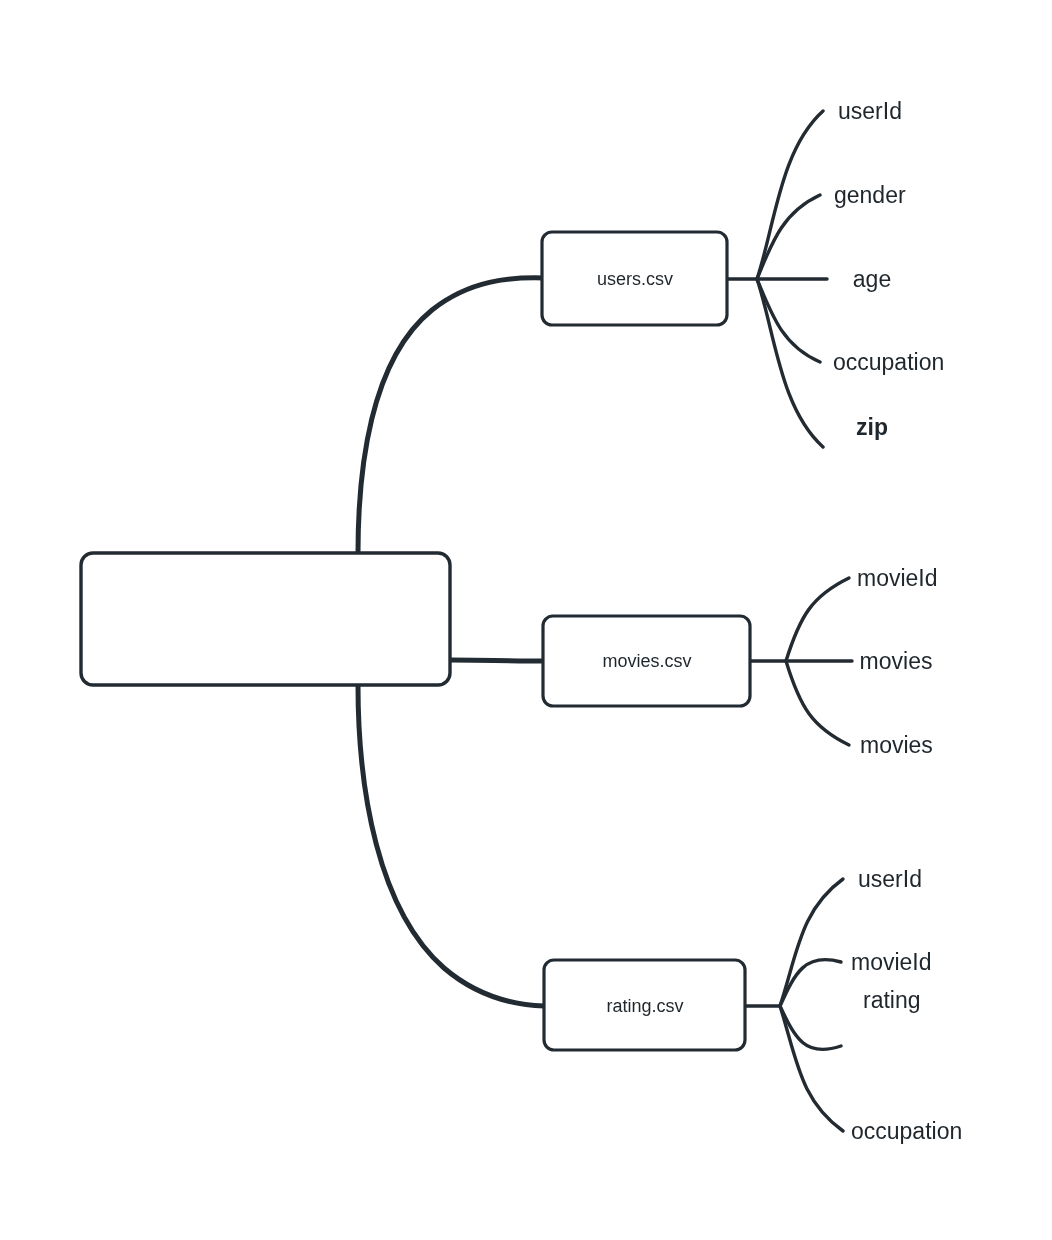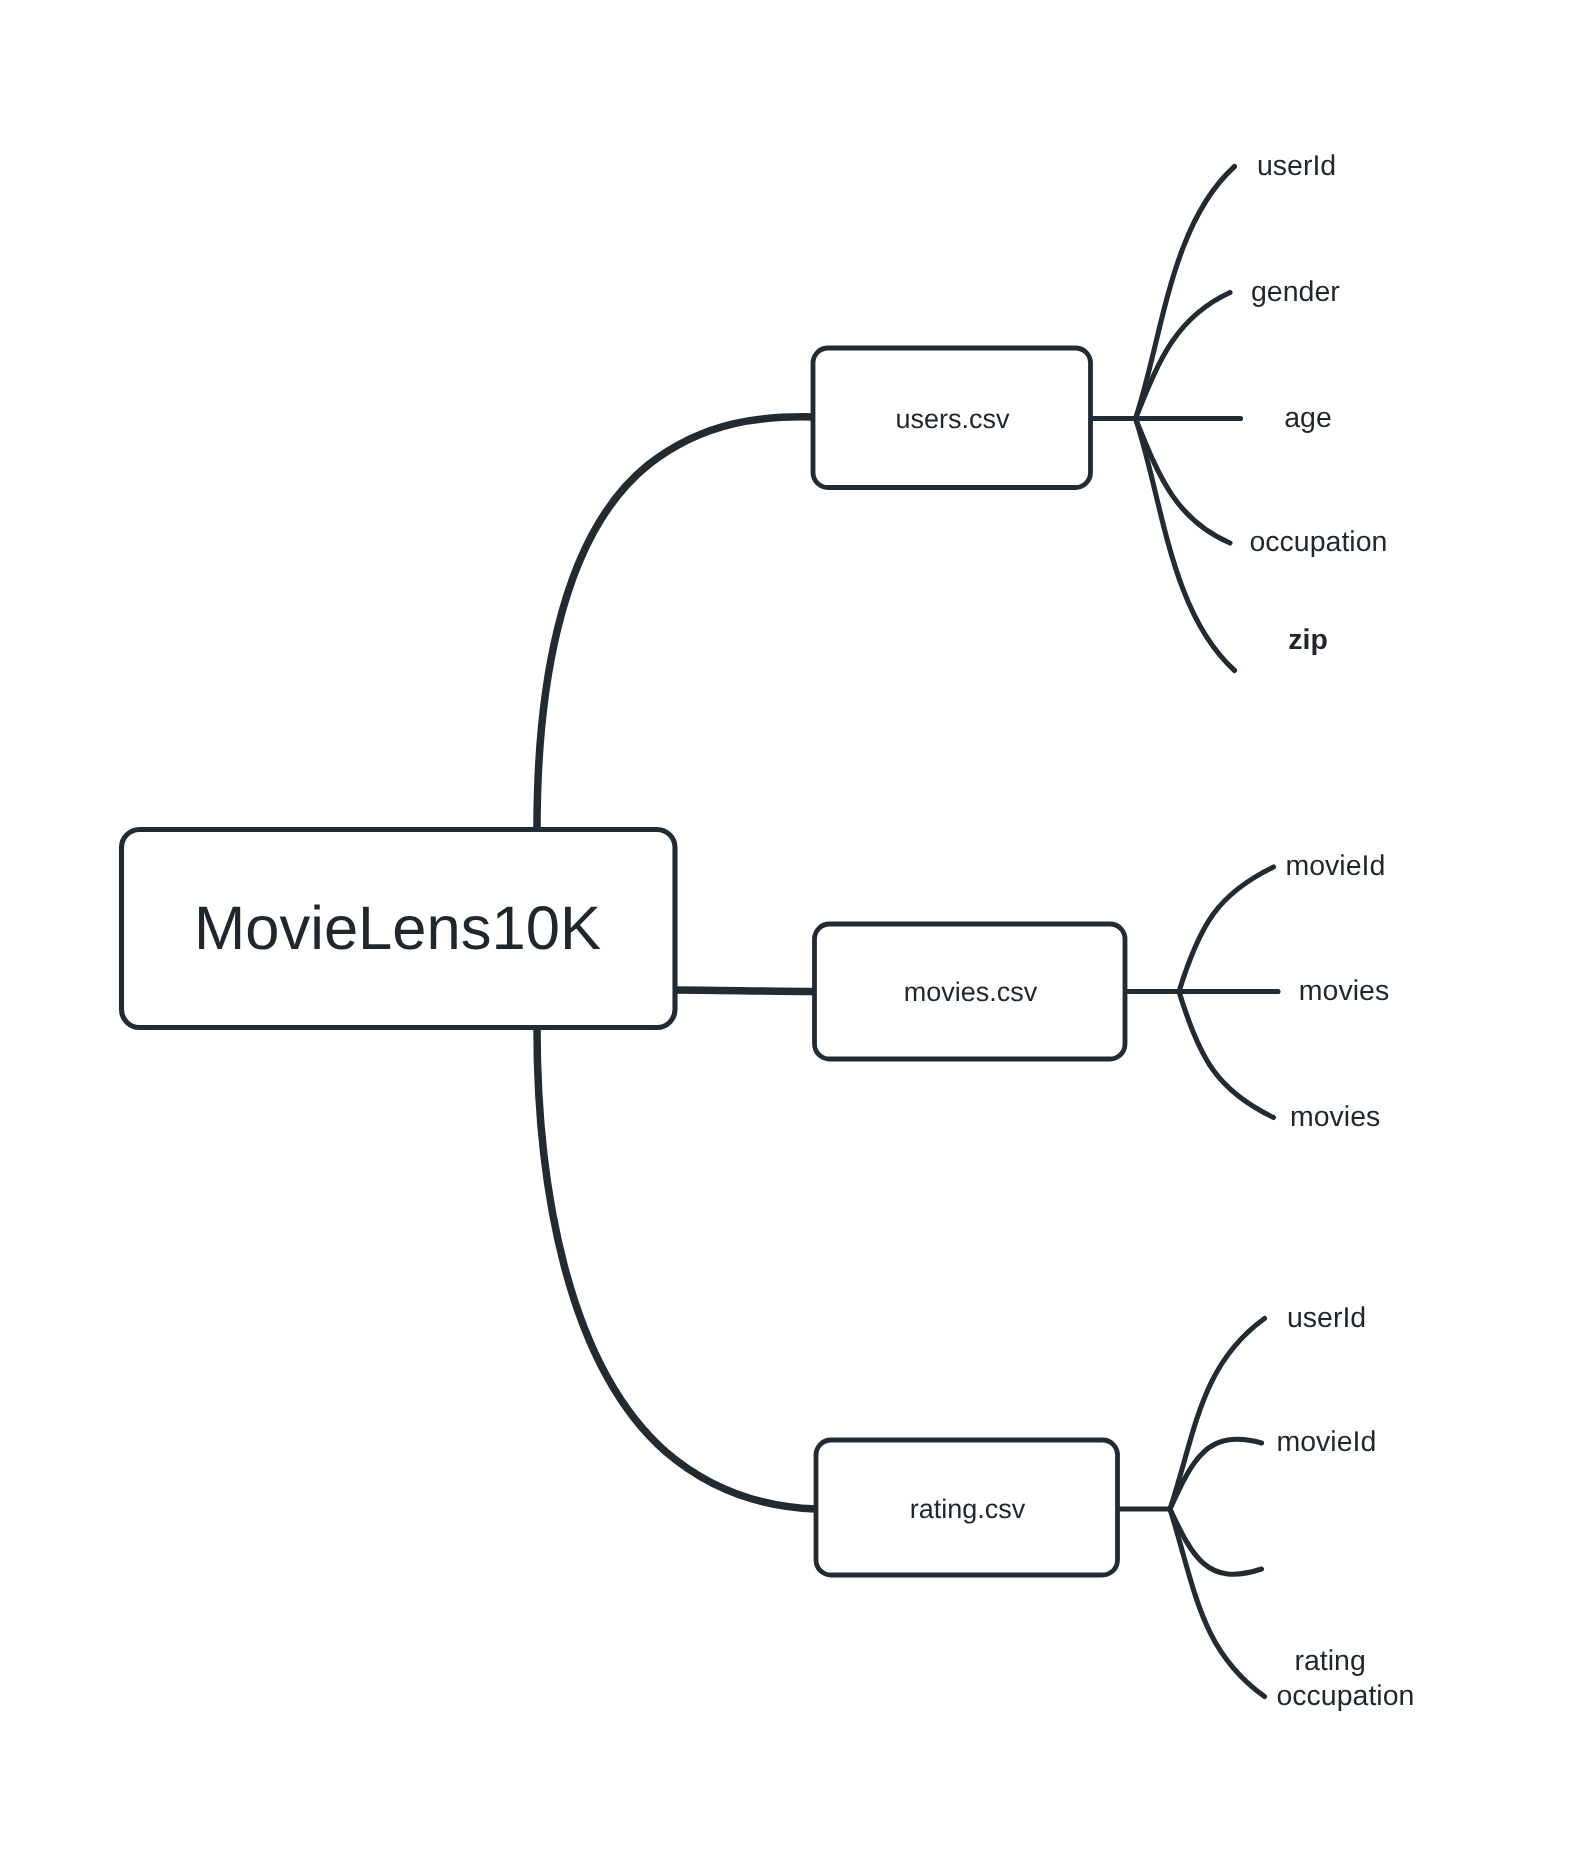--- a/index.html
+++ b/index.html
@@ -57,21 +57,21 @@
     font-size: 41px;
     transform: translate(-50%, -50%);
   }
   .node-label.file-label {
     font-size: 18px;
     transform: translate(-50%, -50%);
   }
   .leaf-label {
     position: absolute;
     color: #1f262c;
-    font-size: 19px;
+    font-size: 23px;
     white-space: nowrap;
     line-height: 1;
     transform: translateY(-50%);
   }
   .leaf-label.align-center {
     transform: translate(-50%, -50%);
   }
 </style>
 </head>
 <body>
@@ -101,36 +101,35 @@
     <path class="edge-leaf" d="M 780 1006 C 795 973 805 952 841 962"></path>
     <path class="edge-leaf" d="M 780 1006 C 795 1038 805 1058 841 1046"></path>
     <path class="edge-leaf" d="M 780 1006 C 797 1060 800 1100 843 1131"></path>
 
     <rect class="node-box-root" x="81" y="553" width="369" height="132" rx="12" ry="12"></rect>
     <rect class="node-box" x="542" y="232" width="185" height="93" rx="10" ry="10"></rect>
     <rect class="node-box" x="543" y="616" width="207" height="90" rx="10" ry="10"></rect>
     <rect class="node-box" x="544" y="960" width="201" height="90" rx="10" ry="10"></rect>
   </svg>
 
-  <div class="node-label root-label" style="left:265px; top:619px;">MovieLens10K</div>
 
   <div class="node-label file-label" style="left:635px; top:279px;">users.csv</div>
 
   <div class="node-label file-label" style="left:647px; top:661px;">movies.csv</div>
 
   <div class="node-label file-label" style="left:645px; top:1006px;">rating.csv</div>
 
   <div class="leaf-label" style="left:838px; top:111px;">userId</div>
   <div class="leaf-label" style="left:834px; top:195px;">gender</div>
   <div class="leaf-label align-center" style="left:872px; top:279px;">age</div>
   <div class="leaf-label" style="left:833px; top:362px;">occupation</div>
   <div class="leaf-label align-center" style="left:872px; top:427px;font-weight:bold;">zip</div>
 
   <div class="leaf-label" style="left:857px; top:578px;">movieId</div>
   <div class="leaf-label align-center" style="left:896px; top:661px;">movies</div>
   <div class="leaf-label" style="left:860px; top:745px;">movies</div>
 
   <div class="leaf-label" style="left:858px; top:879px;">userId</div>
   <div class="leaf-label" style="left:851px; top:962px;">movieId</div>
-  <div class="leaf-label" style="left:863px; top:1108px;">rating</div>
+  <div class="leaf-label" style="left:863px; top:1000px;">rating</div>
   <div class="leaf-label" style="left:851px; top:1131px;">occupation</div>
 
 </div>
 
 </body></html>

